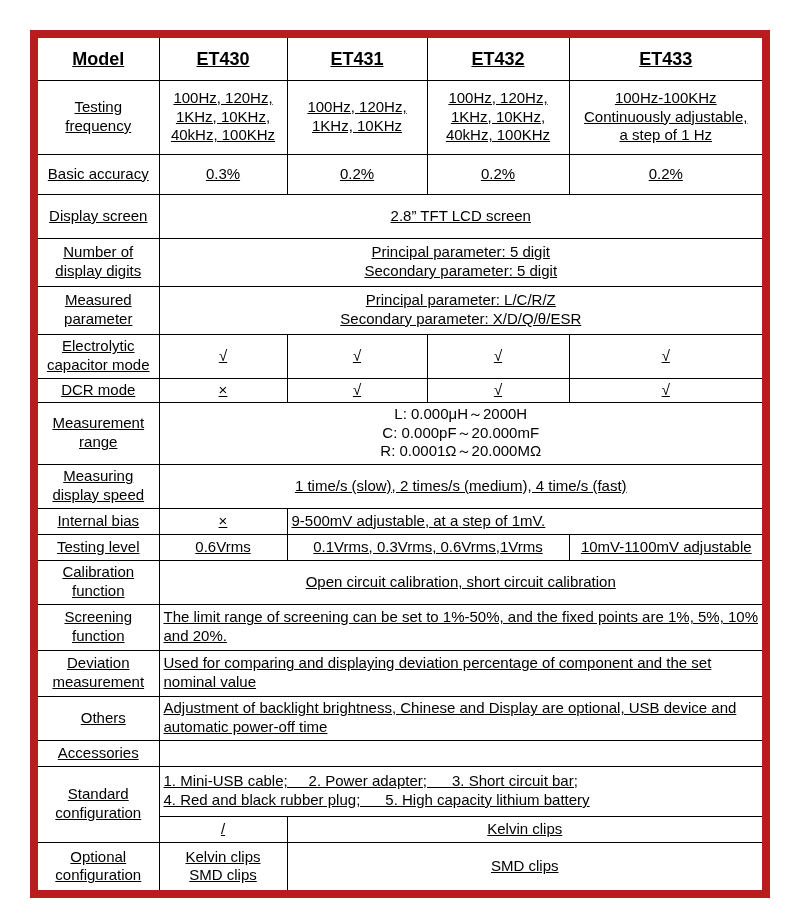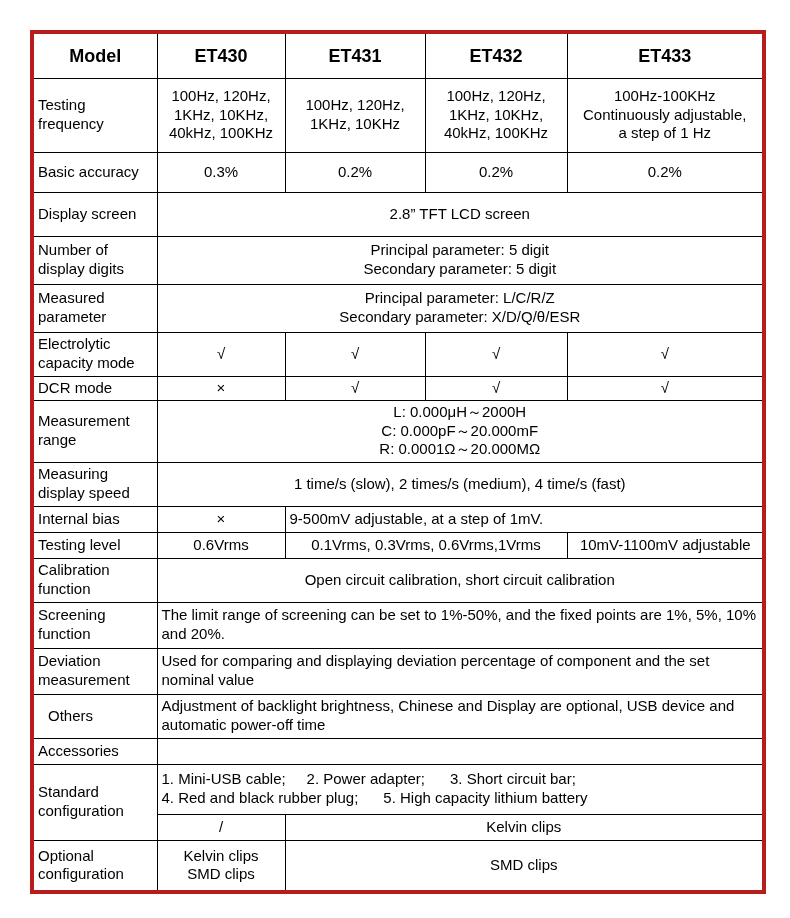--- a/index.html
+++ b/index.html
@@ -13,37 +13,38 @@
     width: 790px;
     height: 918px;
     box-sizing: border-box;
     padding: 30px 28px 0 30px;
     background: #ffffff;
   }
   table.spec {
     border-collapse: collapse;
     width: 732px;
     table-layout: fixed;
-    border: 4px solid #b91c1c;
+    border: 8px solid #b91c1c;
+    text-decoration: underline;
   }
   table.spec td, table.spec th {
     border: 1px solid #000;
     font-size: 15px;
     line-height: 1.25;
     vertical-align: middle;
     padding: 2px 4px;
     overflow: hidden;
   }
   table.spec th {
     font-size: 18px;
     font-weight: bold;
     text-align: center;
   }
   .lbl {
-    text-align: left;
+    text-align: center;
     font-weight: normal;
     padding-left: 5px;
     padding-right: 3px;
   }
   .c { text-align: center; }
   .l { text-align: left; padding-left: 8px; padding-right: 8px; }
   .prel { white-space: pre-line; }
   .prew { white-space: pre-wrap; }
   .block-left { display: inline-block; text-align: center; }
 </style>
@@ -103,21 +104,21 @@
 Secondary parameter: 5 digit</td>
     </tr>
 
     <tr style="height:48px">
       <td class="lbl">Measured parameter</td>
       <td class="c prel" colspan="4">Principal parameter: L/C/R/Z
 Secondary parameter: X/D/Q/θ/ESR</td>
     </tr>
 
     <tr style="height:44px">
-      <td class="lbl">Electrolytic capacity mode</td>
+      <td class="lbl">Electrolytic capacitor mode</td>
       <td class="c">√</td>
       <td class="c">√</td>
       <td class="c">√</td>
       <td class="c">√</td>
     </tr>
 
     <tr style="height:24px">
       <td class="lbl">DCR mode</td>
       <td class="c">×</td>
       <td class="c">√</td>

